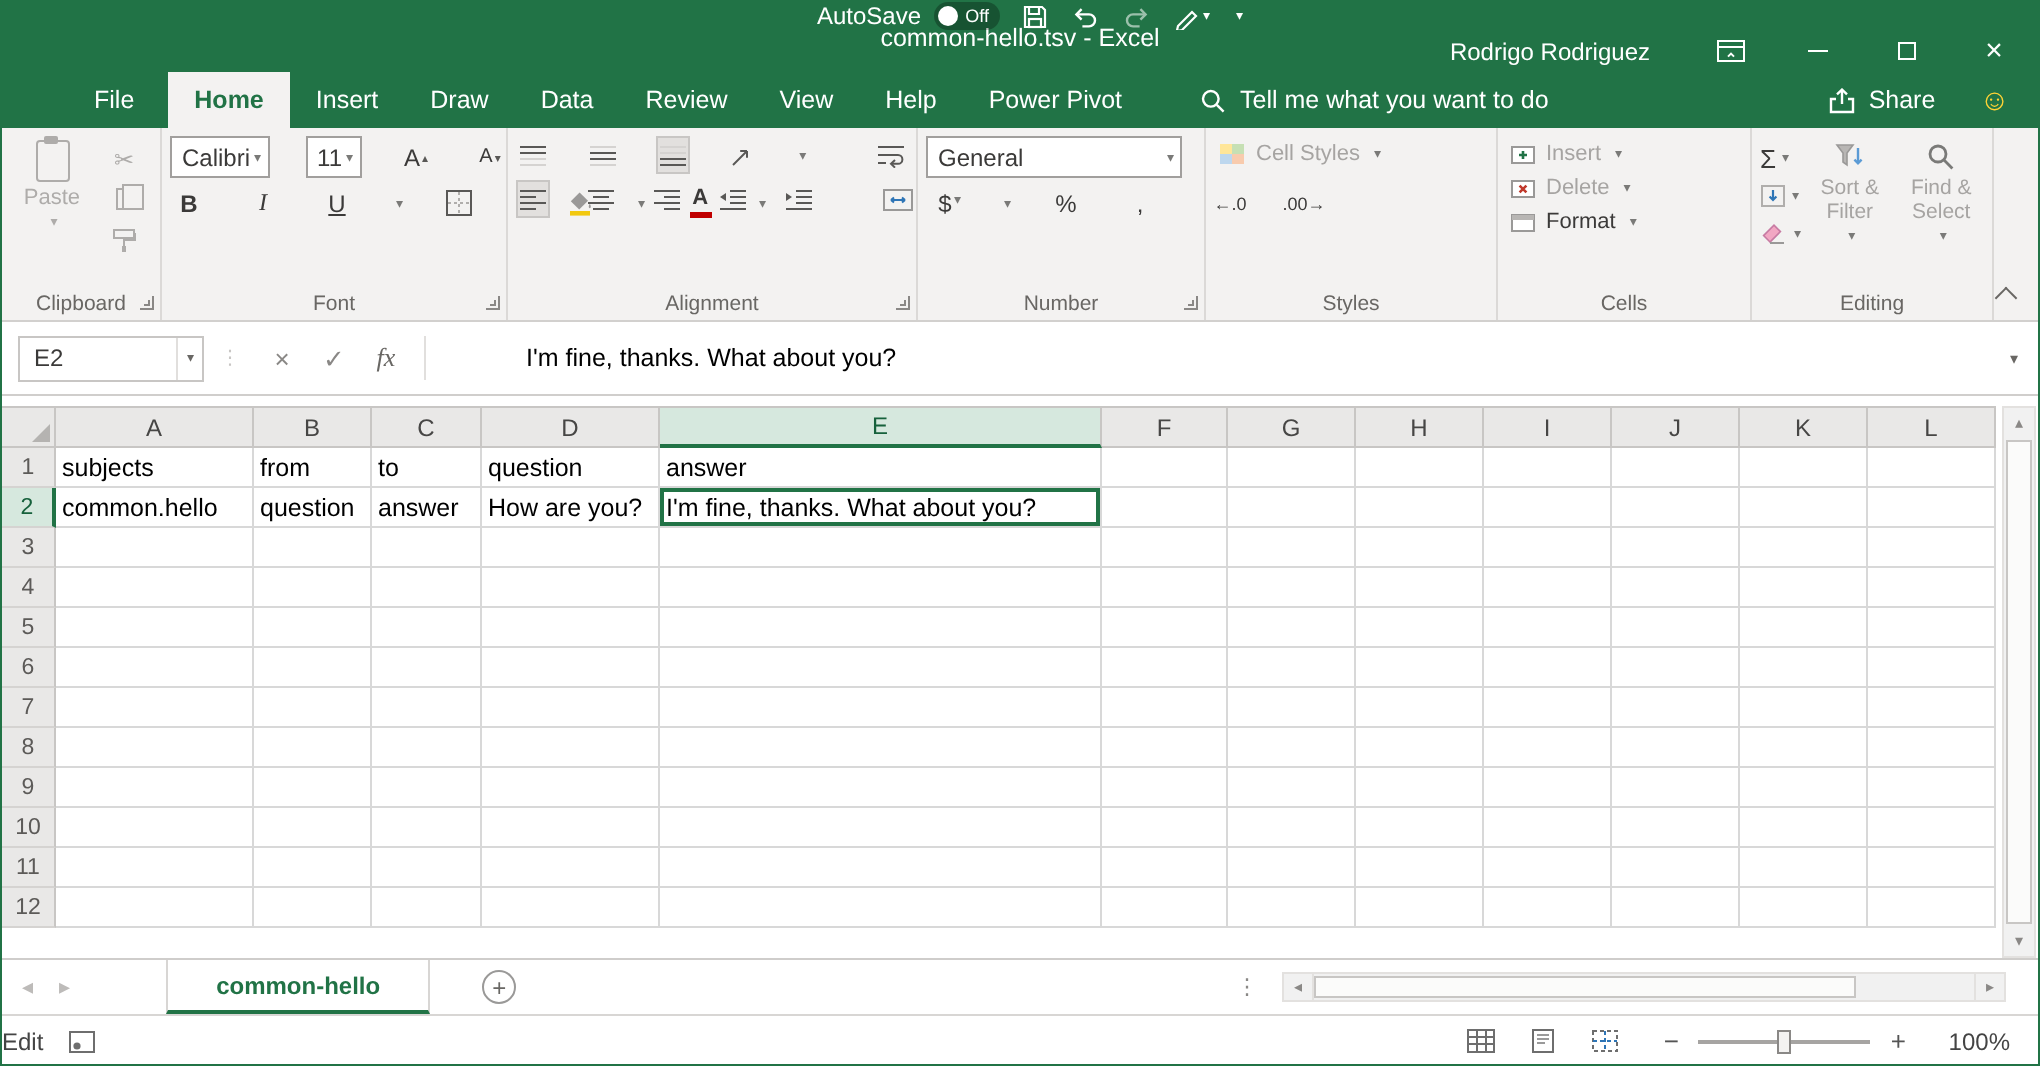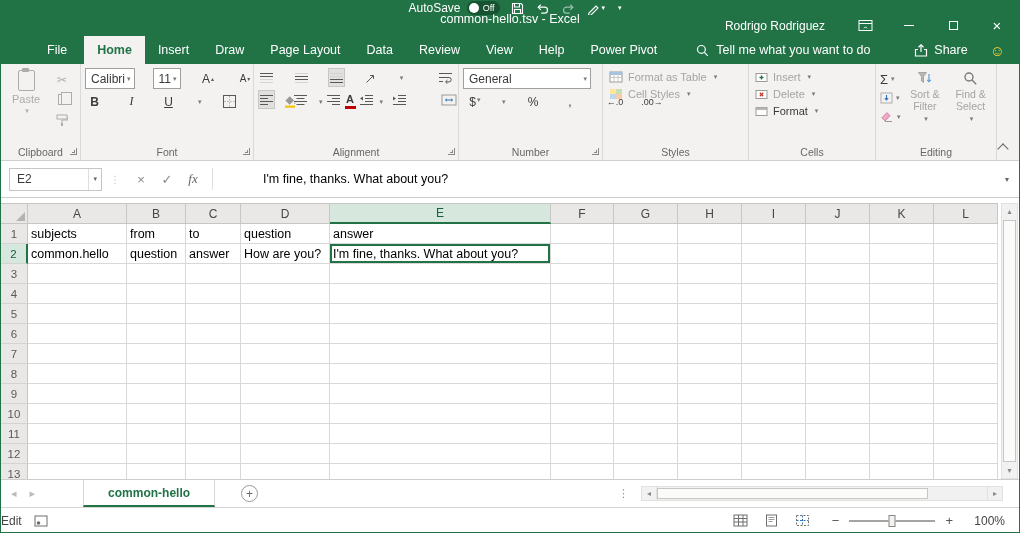--- a/index.html
+++ b/index.html
@@ -228,21 +228,20 @@
       <span class="winbtn">×</span>
     </div>
   </div>
 
   <div class="tabbar">
     <span class="filetab">File</span>
     <span class="rtabs">
         <span class="rtab active">Home</span>
         <span class="rtab">Insert</span>
         <span class="rtab">Draw</span>
-        <span class="rtab">Page Layout</span>
         <span class="rtab">Data</span>
         <span class="rtab">Review</span>
         <span class="rtab">View</span>
         <span class="rtab">Help</span>
         <span class="rtab">Power Pivot</span>
       </span>
     <div class="tellme">
       <svg width="13" height="13" viewBox="0 0 13 13">
           <circle cx="5.4" cy="5.4" r="3.9" fill="none" stroke="#fff" stroke-width="1.2"></circle>
           <path d="M8.4 8.4l3.4 3.4" stroke="#fff" stroke-width="1.2"></path>
@@ -434,29 +433,20 @@
         <span class="rbtn">%</span>
         <span class="rbtn">,</span>
         <span class="rbtn" style="font-size:9px;margin-left:8px">←.0</span>
         <span class="rbtn" style="font-size:9px">.00→</span>
       </div>
       <div class="glabel">Number</div>
       <span class="launcher"></span>
     </div>
 
     <div class="rgroup" style="width:146px">
-      <div class="srow graytxt">
-        <svg width="14" height="12">
-            <rect x="1" y="1" width="12" height="10" fill="#fff" stroke="#9a9998"></rect>
-            <rect x="1" y="1" width="12" height="3" fill="#9dc3e6"></rect>
-            <path d="M5 1v10M9 1v10M1 6.5h12" stroke="#c8c6c4"></path>
-          </svg>
-        <span>Format as Table</span>
-        <span class="car">▾</span>
-      </div>
       <div class="srow graytxt">
         <svg width="14" height="12">
             <rect x="1" y="1" width="6" height="5" fill="#ffe699"></rect>
             <rect x="7" y="1" width="6" height="5" fill="#c6e0b4"></rect>
             <rect x="1" y="6" width="6" height="5" fill="#bdd7ee"></rect>
             <rect x="7" y="6" width="6" height="5" fill="#f8cbad"></rect>
           </svg>
         <span>Cell Styles</span>
         <span class="car">▾</span>
       </div>
@@ -734,35 +724,20 @@
           <div class="cell" style="width: 63px;"></div>
           <div class="cell" style="width: 64px;"></div>
           <div class="cell" style="width: 64px;"></div>
           <div class="cell" style="width: 64px;"></div>
           <div class="cell" style="width: 64px;"></div>
           <div class="cell" style="width: 64px;"></div>
           <div class="cell" style="width: 64px;"></div>
         </div>
         <div class="grow">
           <div class="rhdr">12</div>
-          <div class="cell" style="width: 99px;"></div>
-          <div class="cell" style="width: 59px;"></div>
-          <div class="cell" style="width: 55px;"></div>
-          <div class="cell" style="width: 89px;"></div>
-          <div class="cell" style="width: 221px;"></div>
-          <div class="cell" style="width: 63px;"></div>
-          <div class="cell" style="width: 64px;"></div>
-          <div class="cell" style="width: 64px;"></div>
-          <div class="cell" style="width: 64px;"></div>
-          <div class="cell" style="width: 64px;"></div>
-          <div class="cell" style="width: 64px;"></div>
-          <div class="cell" style="width: 64px;"></div>
-        </div>
-        <div class="grow">
-          <div class="rhdr">13</div>
           <div class="cell" style="width: 99px;"></div>
           <div class="cell" style="width: 59px;"></div>
           <div class="cell" style="width: 55px;"></div>
           <div class="cell" style="width: 89px;"></div>
           <div class="cell" style="width: 221px;"></div>
           <div class="cell" style="width: 63px;"></div>
           <div class="cell" style="width: 64px;"></div>
           <div class="cell" style="width: 64px;"></div>
           <div class="cell" style="width: 64px;"></div>
           <div class="cell" style="width: 64px;"></div>

